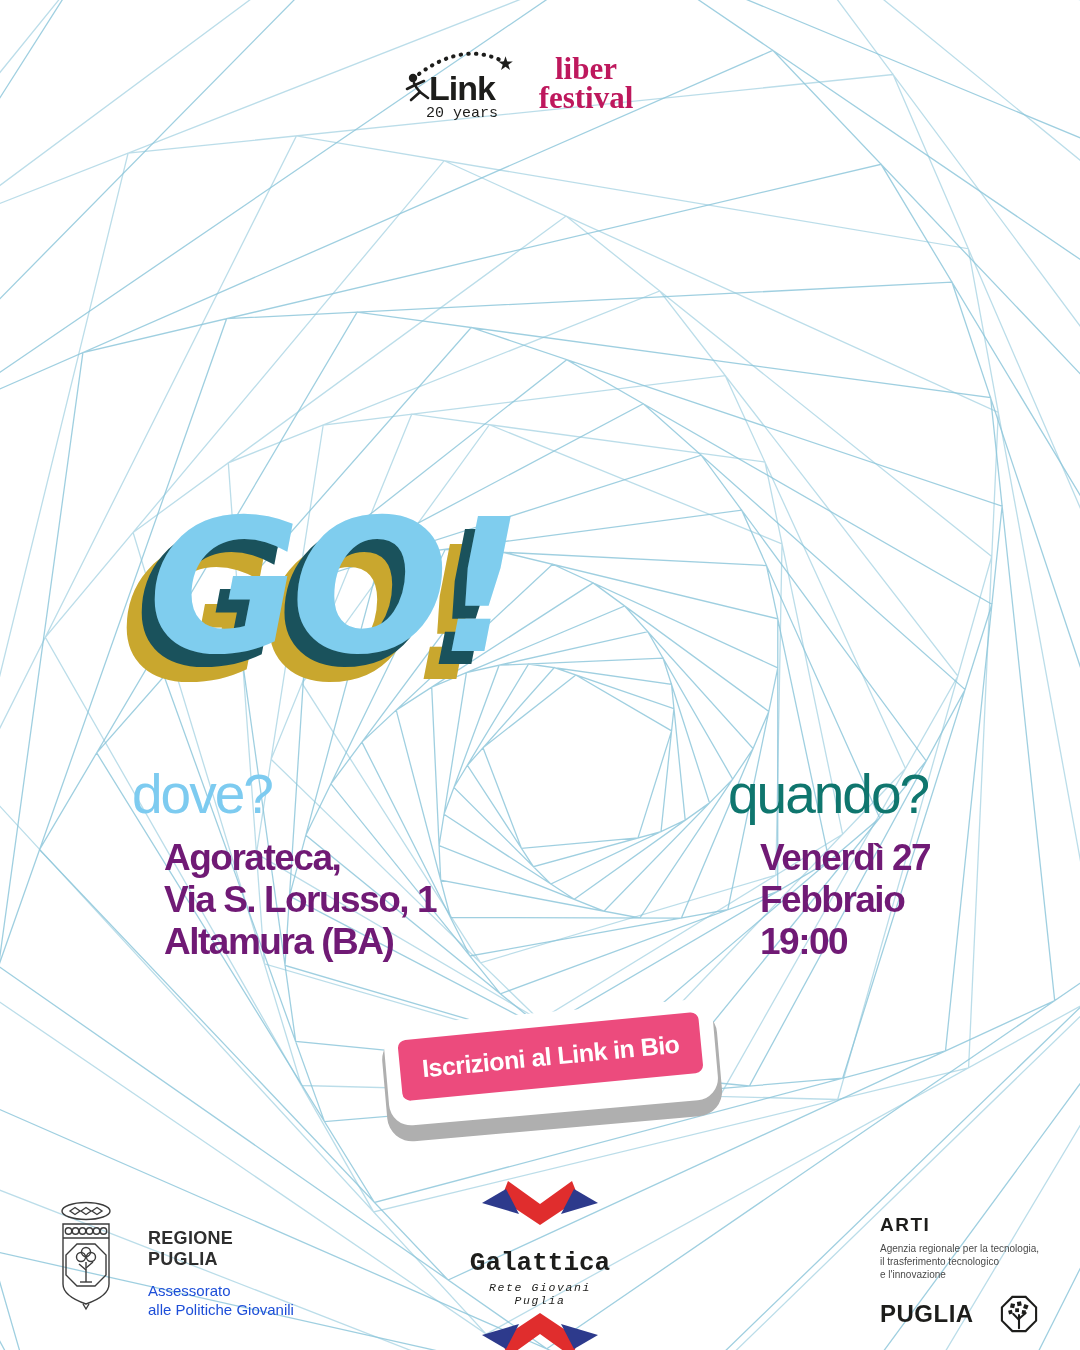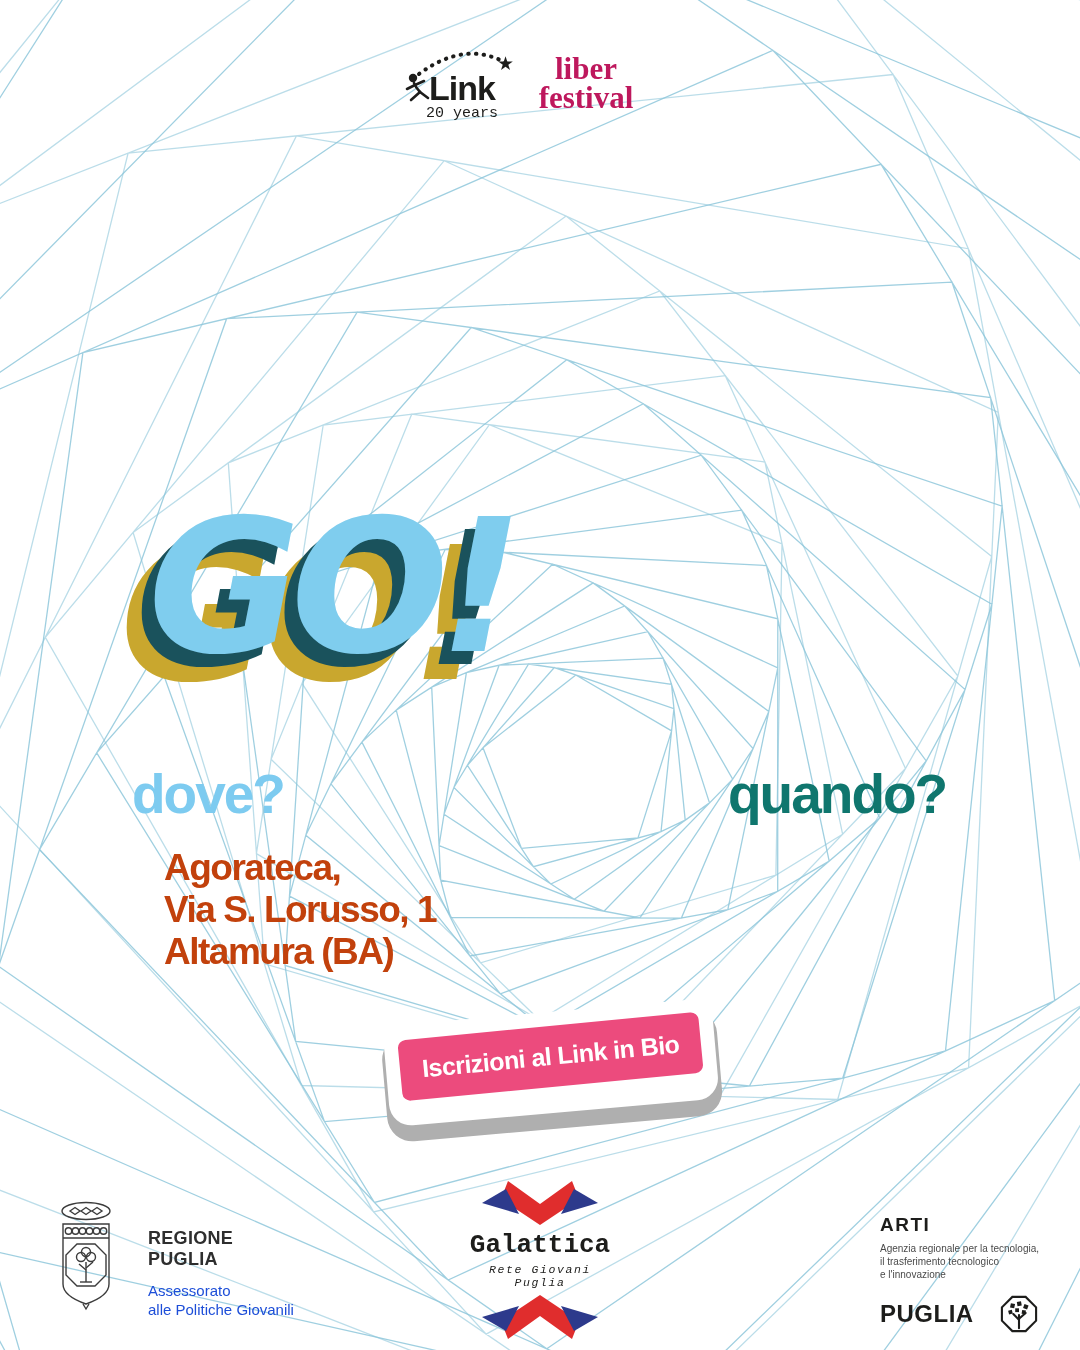--- a/index.html
+++ b/index.html
@@ -22,47 +22,47 @@
   
   .go { left:148px; top:494px; font-family:"DejaVu Sans", sans-serif;
     font-weight:700; font-style:italic; font-size:186px; line-height:1;
     letter-spacing:-10px; color:#7fcdee;
     text-shadow:-13px 13px 0 #1a525c, -28px 28px 0 #c9a72e; }
   .subtitle { left:490px; top:534px; width:456px; text-align:center;
     font-family:"Liberation Mono", monospace; font-size:54px; line-height:1.3;
     letter-spacing:5px; color:#1c1c1c; }
 
   
-  .info-label { font-size:55px; font-weight:700; letter-spacing:-2px; }
+  .info-label { font-size:55px; font-weight:400; letter-spacing:-2px; }
   .where { left:132px; top:762px; }
   .where .info-label { color:#7dcbf0; }
   .when { left:728px; top:762px; }
   .when .info-label { color:#0f766e; }
-  .info-lines { margin-top:21px; margin-left:32px; font-size:37px; font-weight:700;
-    letter-spacing:-1.5px; line-height:1.14; color:#c2410c; }
+  .info-lines { margin-top:11px; margin-left:32px; font-size:37px; font-weight:700;
+    letter-spacing:-1.5px; line-height:1.14; color:#701a75; }
 
   
   .cta { left:386px; top:1012px; transform:rotate(-5deg); }
   .cta-card { background:#ffffff; border-radius:22px; padding:14px 14px 26px 14px;
     box-shadow:0 13px 0 3px #afafaf; }
   .cta-btn { display:block; border:none; cursor:pointer; background:#ec4b7d;
     border-radius:8px; padding:16px 22px; color:#ffffff; font-size:25px;
     font-weight:700; letter-spacing:-0.5px; transform:rotate(-0.5deg);
     font-family:"Liberation Sans", sans-serif; }
 
   
   .regione { left:56px; top:1198px; display:flex; gap:32px; align-items:flex-start; color:#2e2e2e; }
   .regione-text { margin-top:30px; }
   .regione-name { font-size:18px; font-weight:700; line-height:1.15; letter-spacing:0.3px; }
   .regione-sub { margin-top:13px; font-size:15px; line-height:1.22; font-weight:400; color:#1d4ed8; }
 
   .galattica { left:460px; top:1180px; width:160px; text-align:center; color:#1d1d1b; }
   .galattica svg { display:block; margin:0 auto; }
   .galattica-name { font-family:"Liberation Mono", monospace; font-weight:700;
-    font-size:26px; margin-top:4px; }
+    font-size:26px; margin-top:22px; }
   .galattica-tag { font-family:"Liberation Mono", monospace; font-style:italic;
     font-size:11.5px; letter-spacing:1.6px; margin-top:3px; }
   .galattica .mirror { transform:scaleY(-1); margin-top:5px; }
 
   .arti { left:880px; top:1214px; width:176px; color:#1d1d1b; }
   .arti-name { font-size:19px; font-weight:700; letter-spacing:1.5px; }
   .arti-desc { margin-top:6px; font-size:10px; line-height:1.3; color:#4a4a4a; }
   .arti-row { margin-top:14px; display:flex; align-items:center; gap:26px; }
   .arti-region { font-size:24px; font-weight:700; letter-spacing:0.5px; }
 
@@ -104,20 +104,25 @@
     <div class="info-label">dove?</div>
     <div class="info-lines">
       <div>Agorateca,</div>
       <div>Via S. Lorusso, 1</div>
       <div>Altamura (BA)</div>
     </div>
   </div>
 
   <div class="layer when">
     <div class="info-label">quando?</div>
+    <div class="info-lines">
+      <div>Venerdì 27</div>
+      <div>Febbraio</div>
+      <div>19:00</div>
+    </div>
   </div>
 
   <div class="layer cta">
     <div class="cta-card">
       <button class="cta-btn">Iscrizioni al Link in Bio</button>
     </div>
   </div>
 
   <div class="layer regione">
     <svg width="60" height="118" viewBox="0 0 60 118">

